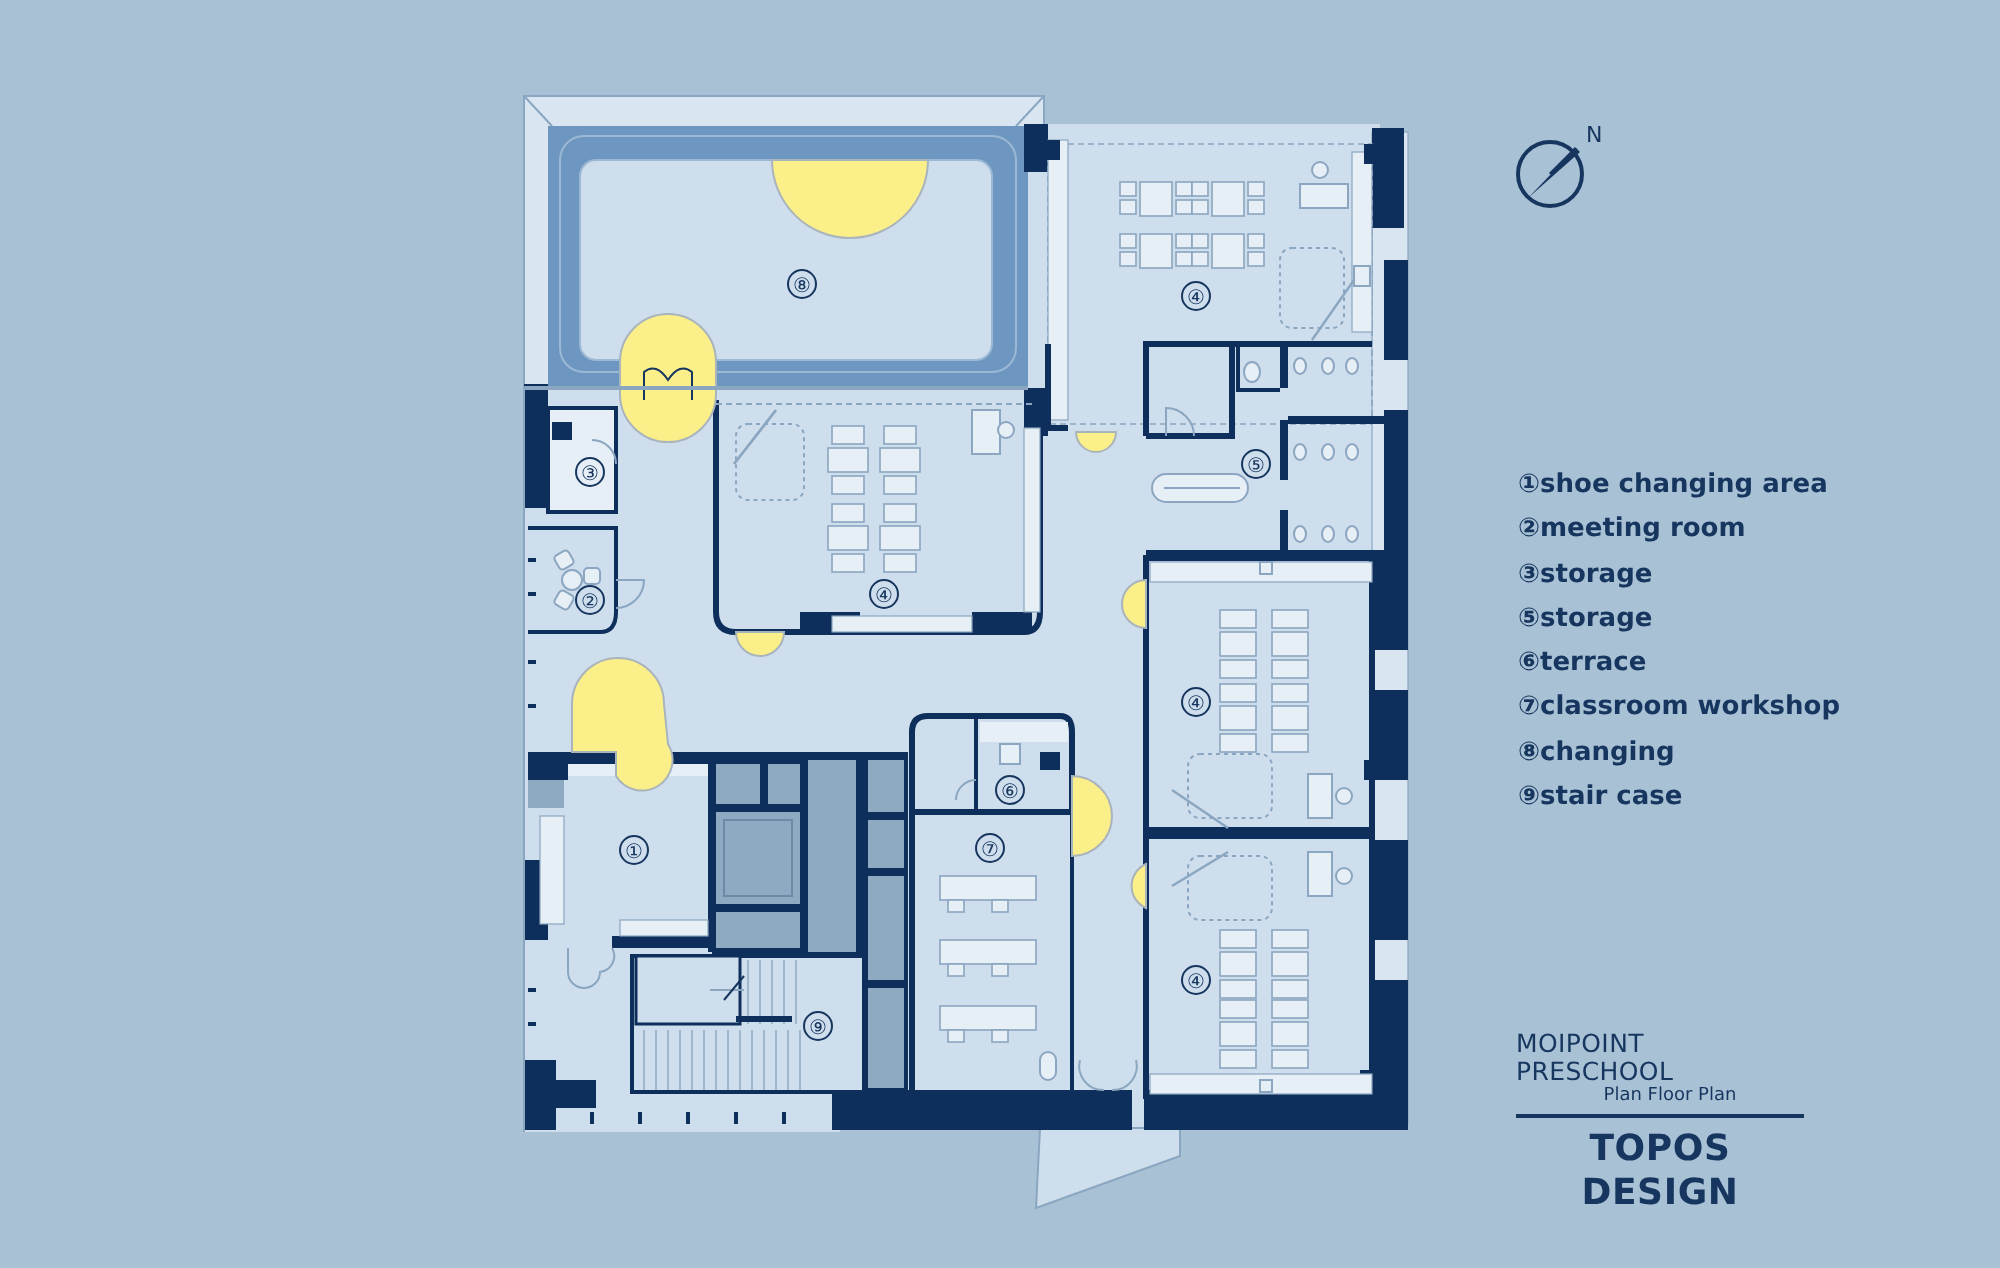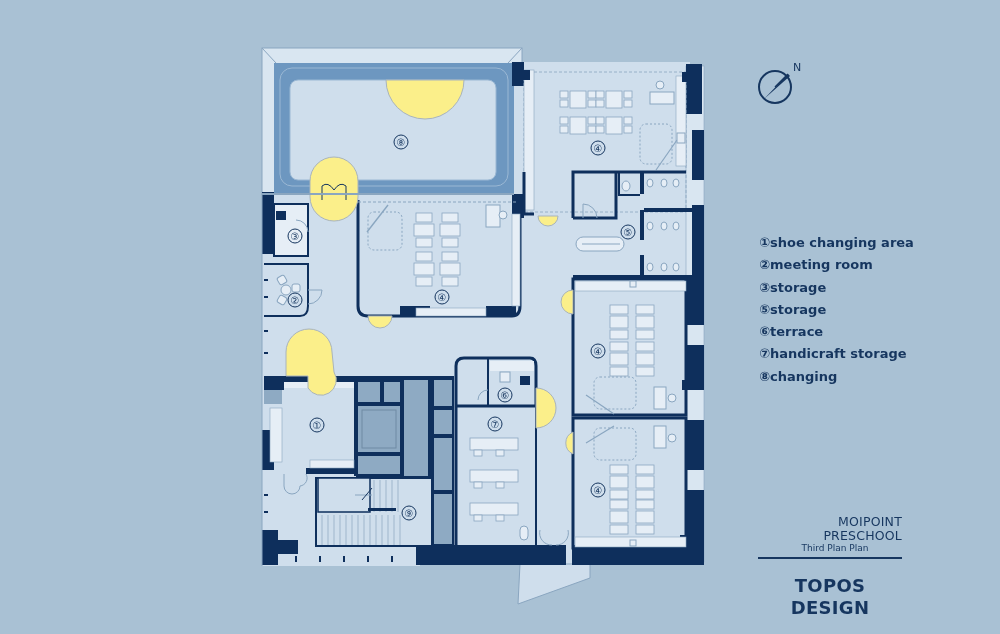--- a/index.html
+++ b/index.html
@@ -2,24 +2,24 @@
 <html><head>
 <meta charset="utf-8">
 <style>
   html,body{margin:0;padding:0;}
   body{width:1000px;height:634px;background:#a9c1d4;position:relative;overflow:hidden;font-family:"DejaVu Sans","Liberation Sans",sans-serif;}
   .plan{position:absolute;left:0;top:0;width:1000px;height:634px;}
   .compass{position:absolute;left:756px;top:63px;width:50px;height:44px;}
   .legend{position:absolute;left:759px;top:232px;color:#16365f;font-size:13px;line-height:22.3px;}
   .legend div{white-space:nowrap;font-weight:bold;}
   .title-block{position:absolute;left:758px;top:515px;width:144px;color:#16365f;}
-  .t-school{font-size:12.5px;letter-spacing:0.2px;text-align:right;line-height:14px;}
+  .t-school{font-size:12.5px;letter-spacing:0.2px;text-align:left;line-height:14px;}
   .t-plan{font-size:9px;text-align:center;line-height:11px;margin-left:10px;}
   .t-rule{height:2px;background:#16365f;margin-top:3px;}
-  .t-design{font-size:18px;font-weight:bold;line-height:22px;margin-top:16px;letter-spacing:0.3px;text-align:center;}
+  .t-design{font-size:18px;font-weight:bold;line-height:22px;margin-top:5px;letter-spacing:0.3px;text-align:center;}
   .lbl{font-family:"DejaVu Sans",sans-serif;font-size:10px;fill:#16365f;}
 </style>
 </head>
 <body>
 
 <svg class="plan" viewBox="0 0 1000 634" xmlns="http://www.w3.org/2000/svg">
 
   <g>
     <rect x="262" y="48" width="260" height="146" fill="#d9e6f1" stroke="#8aa6c0" stroke-width="1"></rect>
     <line x1="262" y1="48" x2="276" y2="63" stroke="#8aa6c0"></line>
@@ -353,22 +353,23 @@
   </svg>
   <span style="position:absolute;left:37px;top:-2px;font-size:11px;color:#16365f;">N</span>
 </div>
 
 <div class="legend">
   <div><span>①</span><span>shoe changing area</span></div>
   <div><span>②</span><span>meeting room</span></div>
   <div><span>③</span><span>storage</span></div>
   <div><span>⑤</span><span>storage</span></div>
   <div><span>⑥</span><span>terrace</span></div>
-  <div><span>⑦</span><span>handicraft storage</span></div>
+  <div><span>⑦</span><span>classroom workshop</span></div>
   <div><span>⑧</span><span>changing</span></div>
+  <div><span>⑨</span><span>stair case</span></div>
 </div>
 
 <div class="title-block">
   <div class="t-school">MOIPOINT PRESCHOOL</div>
-  <div class="t-plan">Third Plan Plan</div>
+  <div class="t-plan">Plan Floor Plan</div>
   <div class="t-rule"></div>
   <div class="t-design">TOPOS DESIGN</div>
 </div>
 
 </body></html>

